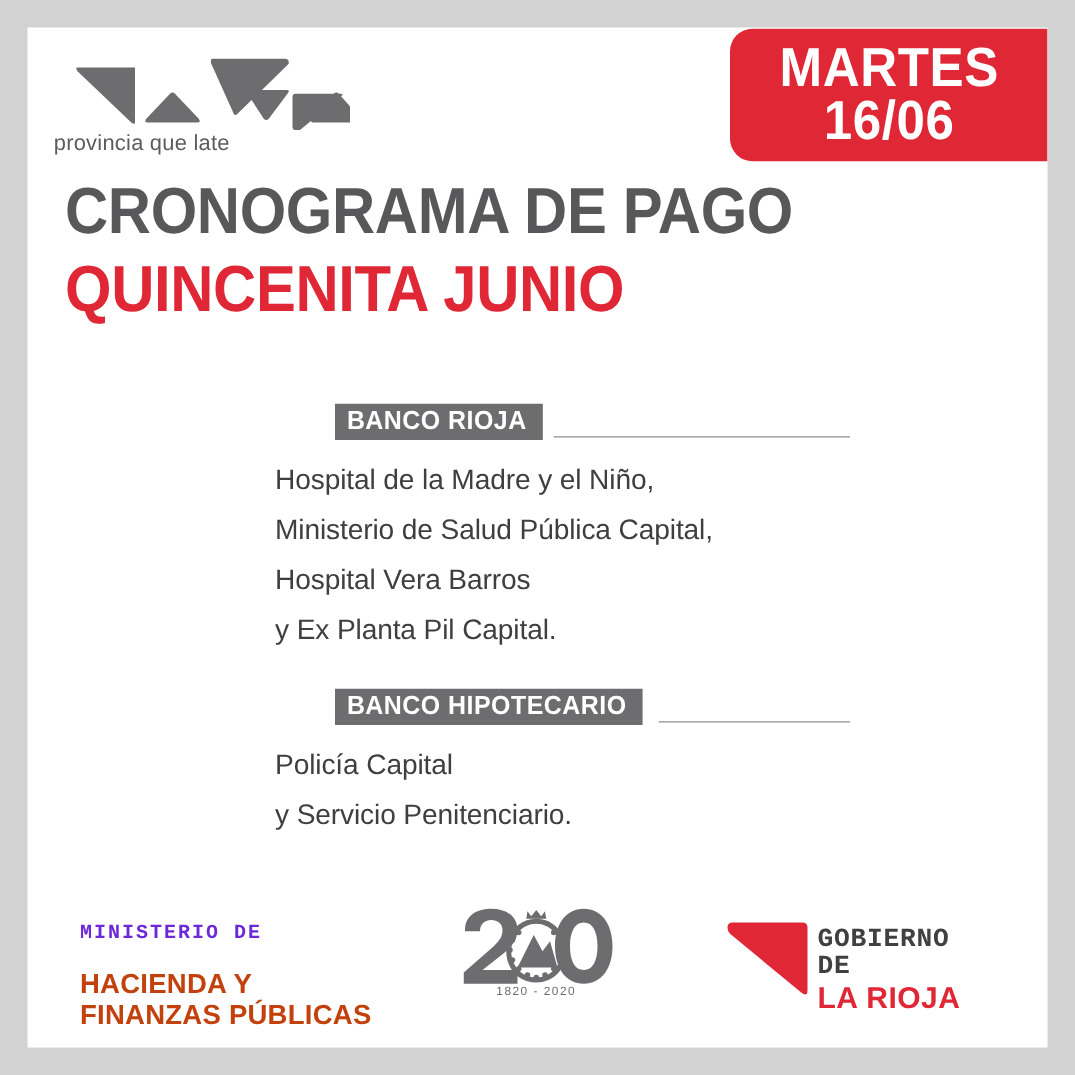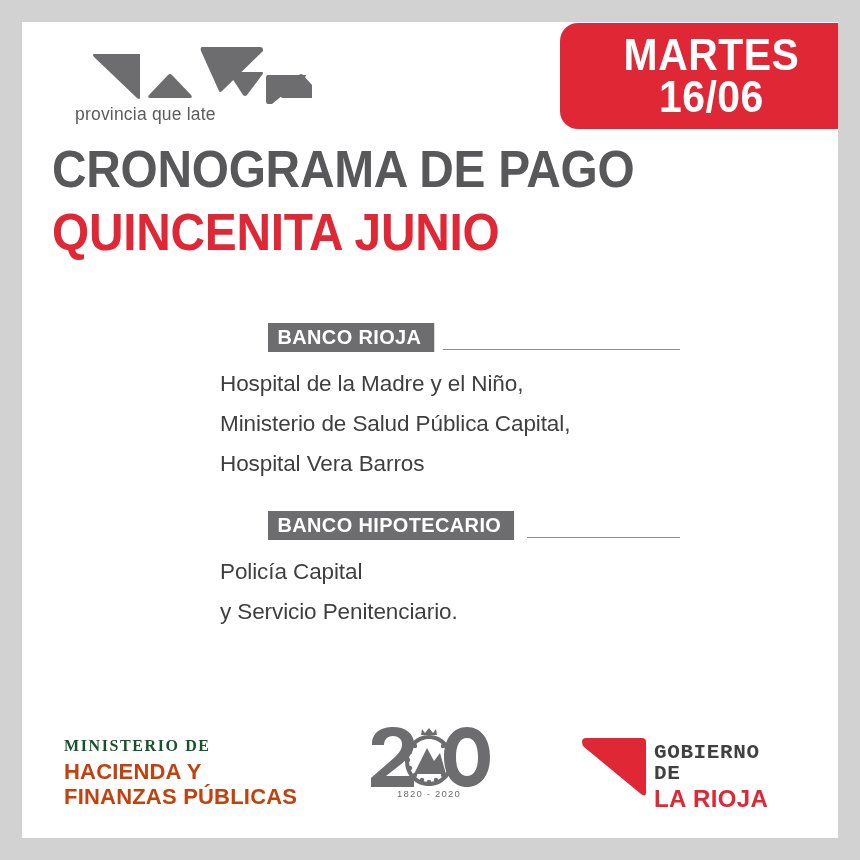--- a/index.html
+++ b/index.html
@@ -30,21 +30,20 @@
     overflow: hidden;
   }
 
   
   #prov-logo {
     position: absolute;
     left: 18px;
     top: 20px;
     width: 240px;
     height: 92px;
-    margin-left: 32px;
   }
   #prov-logo .tagline {
     position: absolute;
     left: 3px;
     top: 62px;
     font-size: 17.5px;
     color: #5c5c5e;
     letter-spacing: 0.2px;
     font-family: "Liberation Sans", sans-serif;
     white-space: nowrap;
@@ -58,21 +57,20 @@
     width: 254px;
     height: 106px;
     background: #e02736;
     border-top-left-radius: 18px;
     border-bottom-left-radius: 18px;
     display: flex;
     flex-direction: column;
     align-items: center;
     justify-content: center;
     color: #ffffff;
-    padding-left: 24px;
   }
   #date-badge .dl {
     font-family: "Liberation Sans Narrow", "Liberation Sans", sans-serif;
     font-weight: bold;
     font-size: 44px;
     line-height: 0.96;
     letter-spacing: 0.5px;
     transform: scaleX(0.93);
   }
 
@@ -154,26 +152,26 @@
     height: 110px;
   }
 
   #hacienda {
     position: absolute;
     left: 42px;
     top: 24px;
     line-height: 1.0;
   }
   #hacienda .hl1 {
-    font-family: Liberation Serif, serif;
+    font-family: Liberation Mono, monospace;
     font-weight: bold;
     font-size: 16px;
-    color: #14532d;
+    color: #6d28d9;
     letter-spacing: 1.6px;
-    margin-bottom: 6px;
+    margin-bottom: 21px;
   }
   #hacienda .hl2, #hacienda .hl3 {
     font-family: "Liberation Sans Narrow", "Liberation Sans", sans-serif;
     font-weight: bold;
     font-size: 22px;
     color: #c2410c;
     letter-spacing: 0.2px;
     line-height: 1.12;
   }
 
@@ -260,20 +258,21 @@
 
       <div class="section">
         <div class="section-head">
           <div class="section-tag">BANCO RIOJA</div>
           <div class="section-rule"></div>
         </div>
         <ul class="section-list">
           <li>Hospital de la Madre y el Niño,</li>
           <li>Ministerio de Salud Pública Capital,</li>
           <li>Hospital Vera Barros</li>
+          <li>y Ex Planta Pil Capital.</li>
         </ul>
       </div>
 
       <div class="section">
         <div class="section-head">
           <div class="section-tag">BANCO HIPOTECARIO</div>
           <div class="section-rule"></div>
         </div>
         <ul class="section-list">
           <li>Policía Capital</li>

